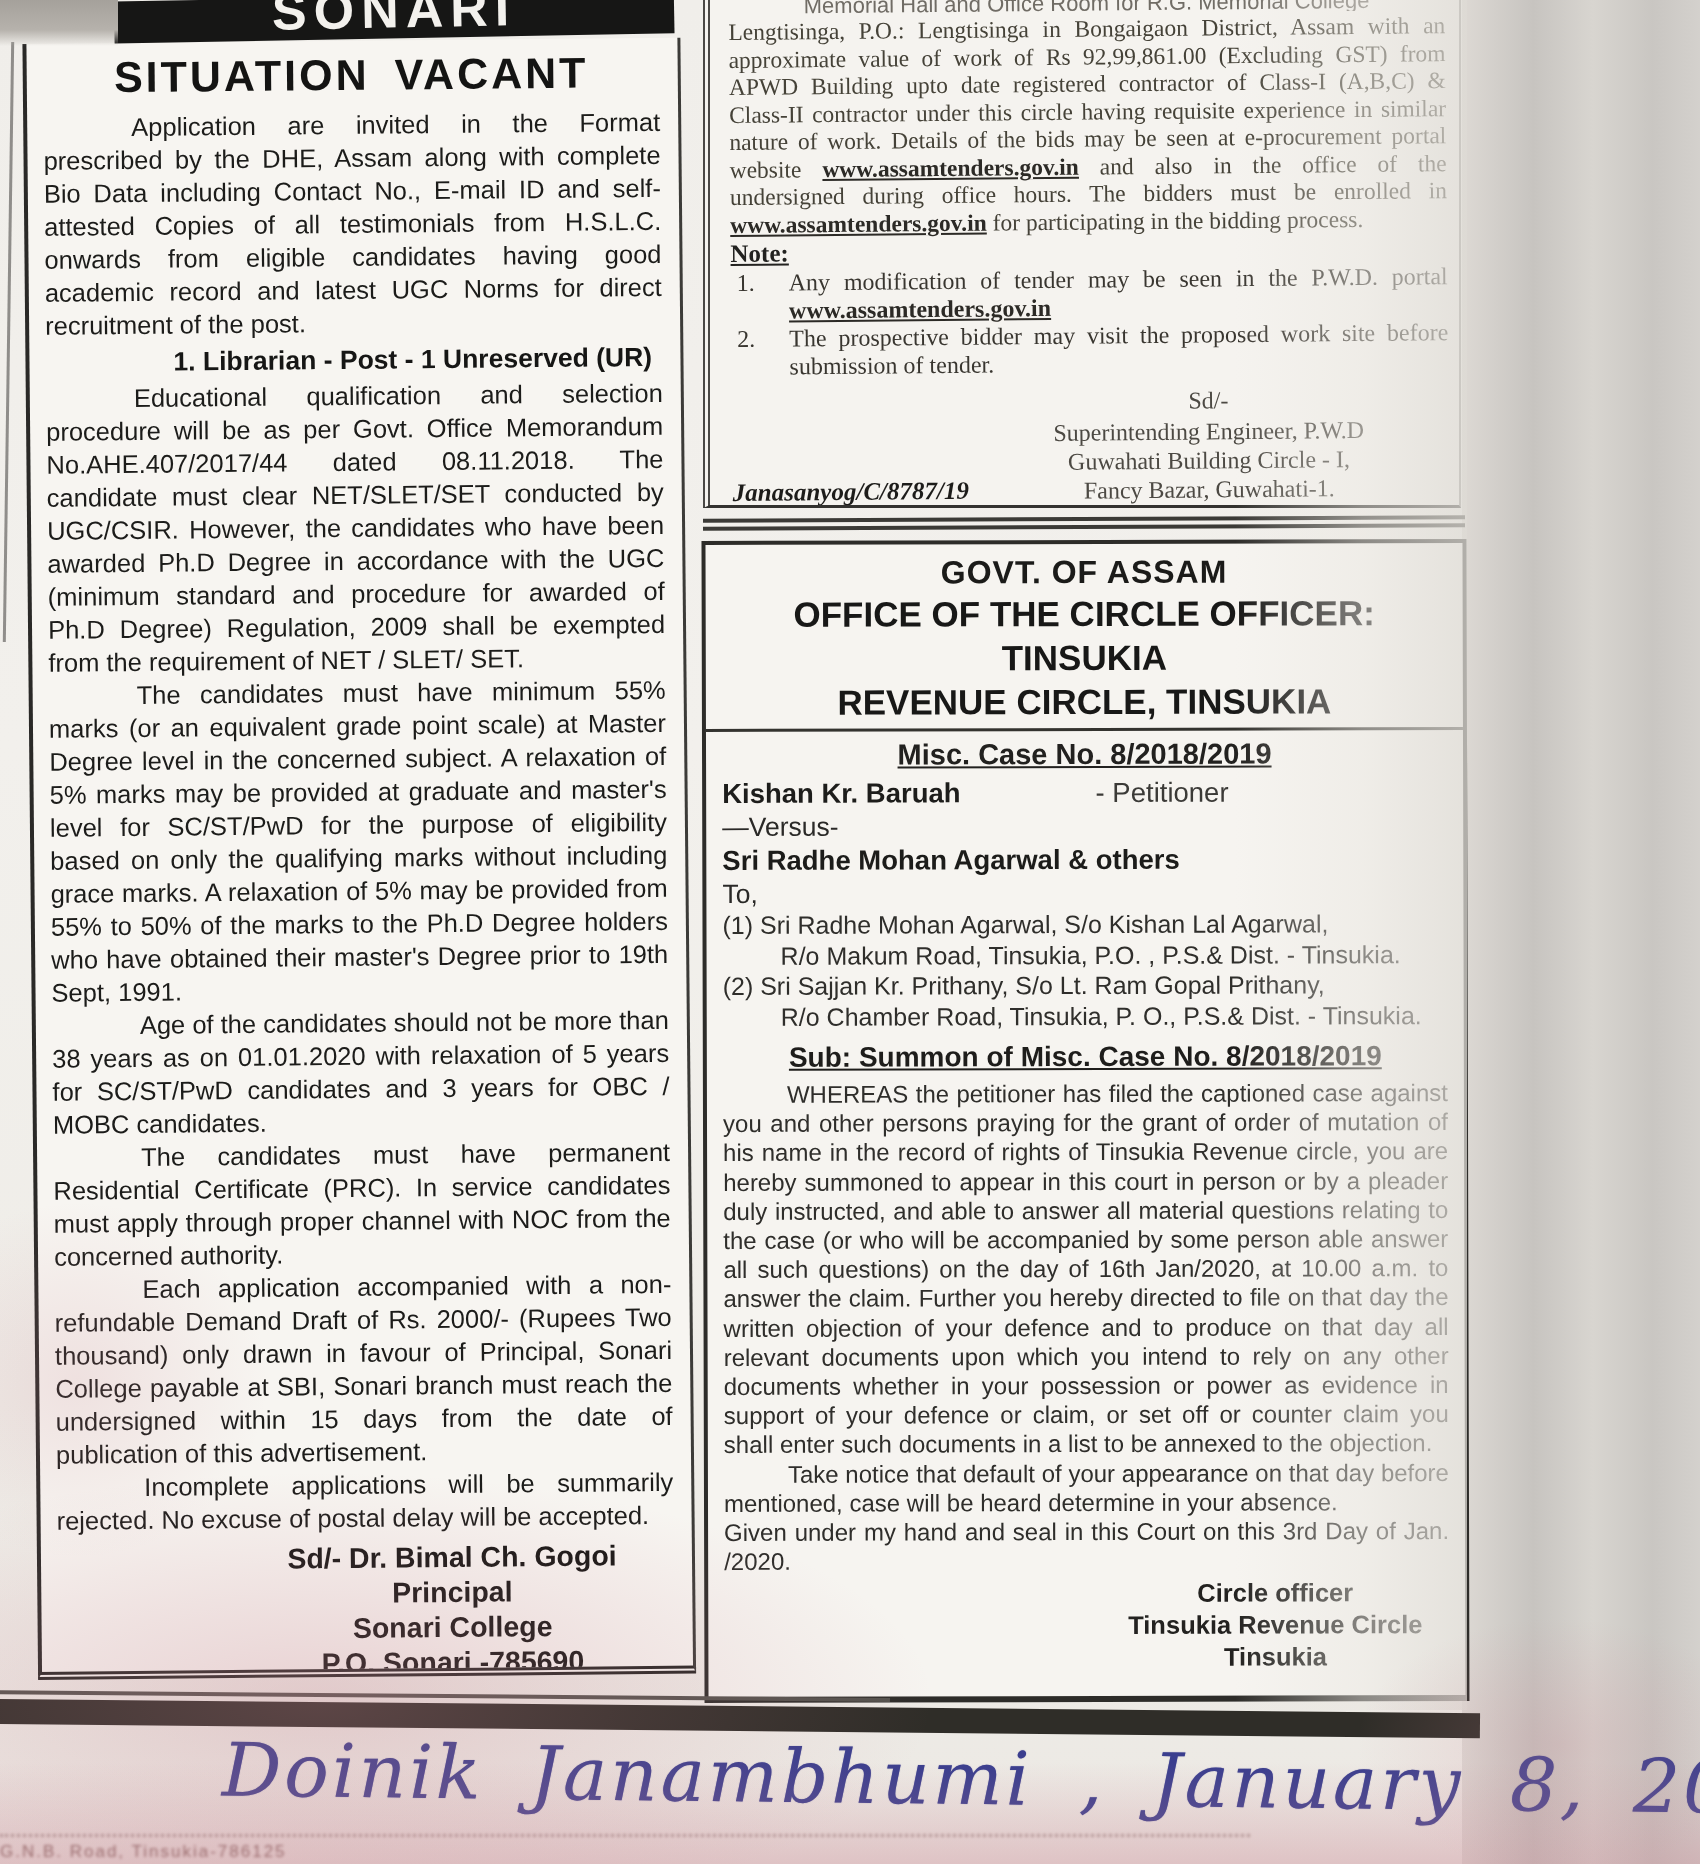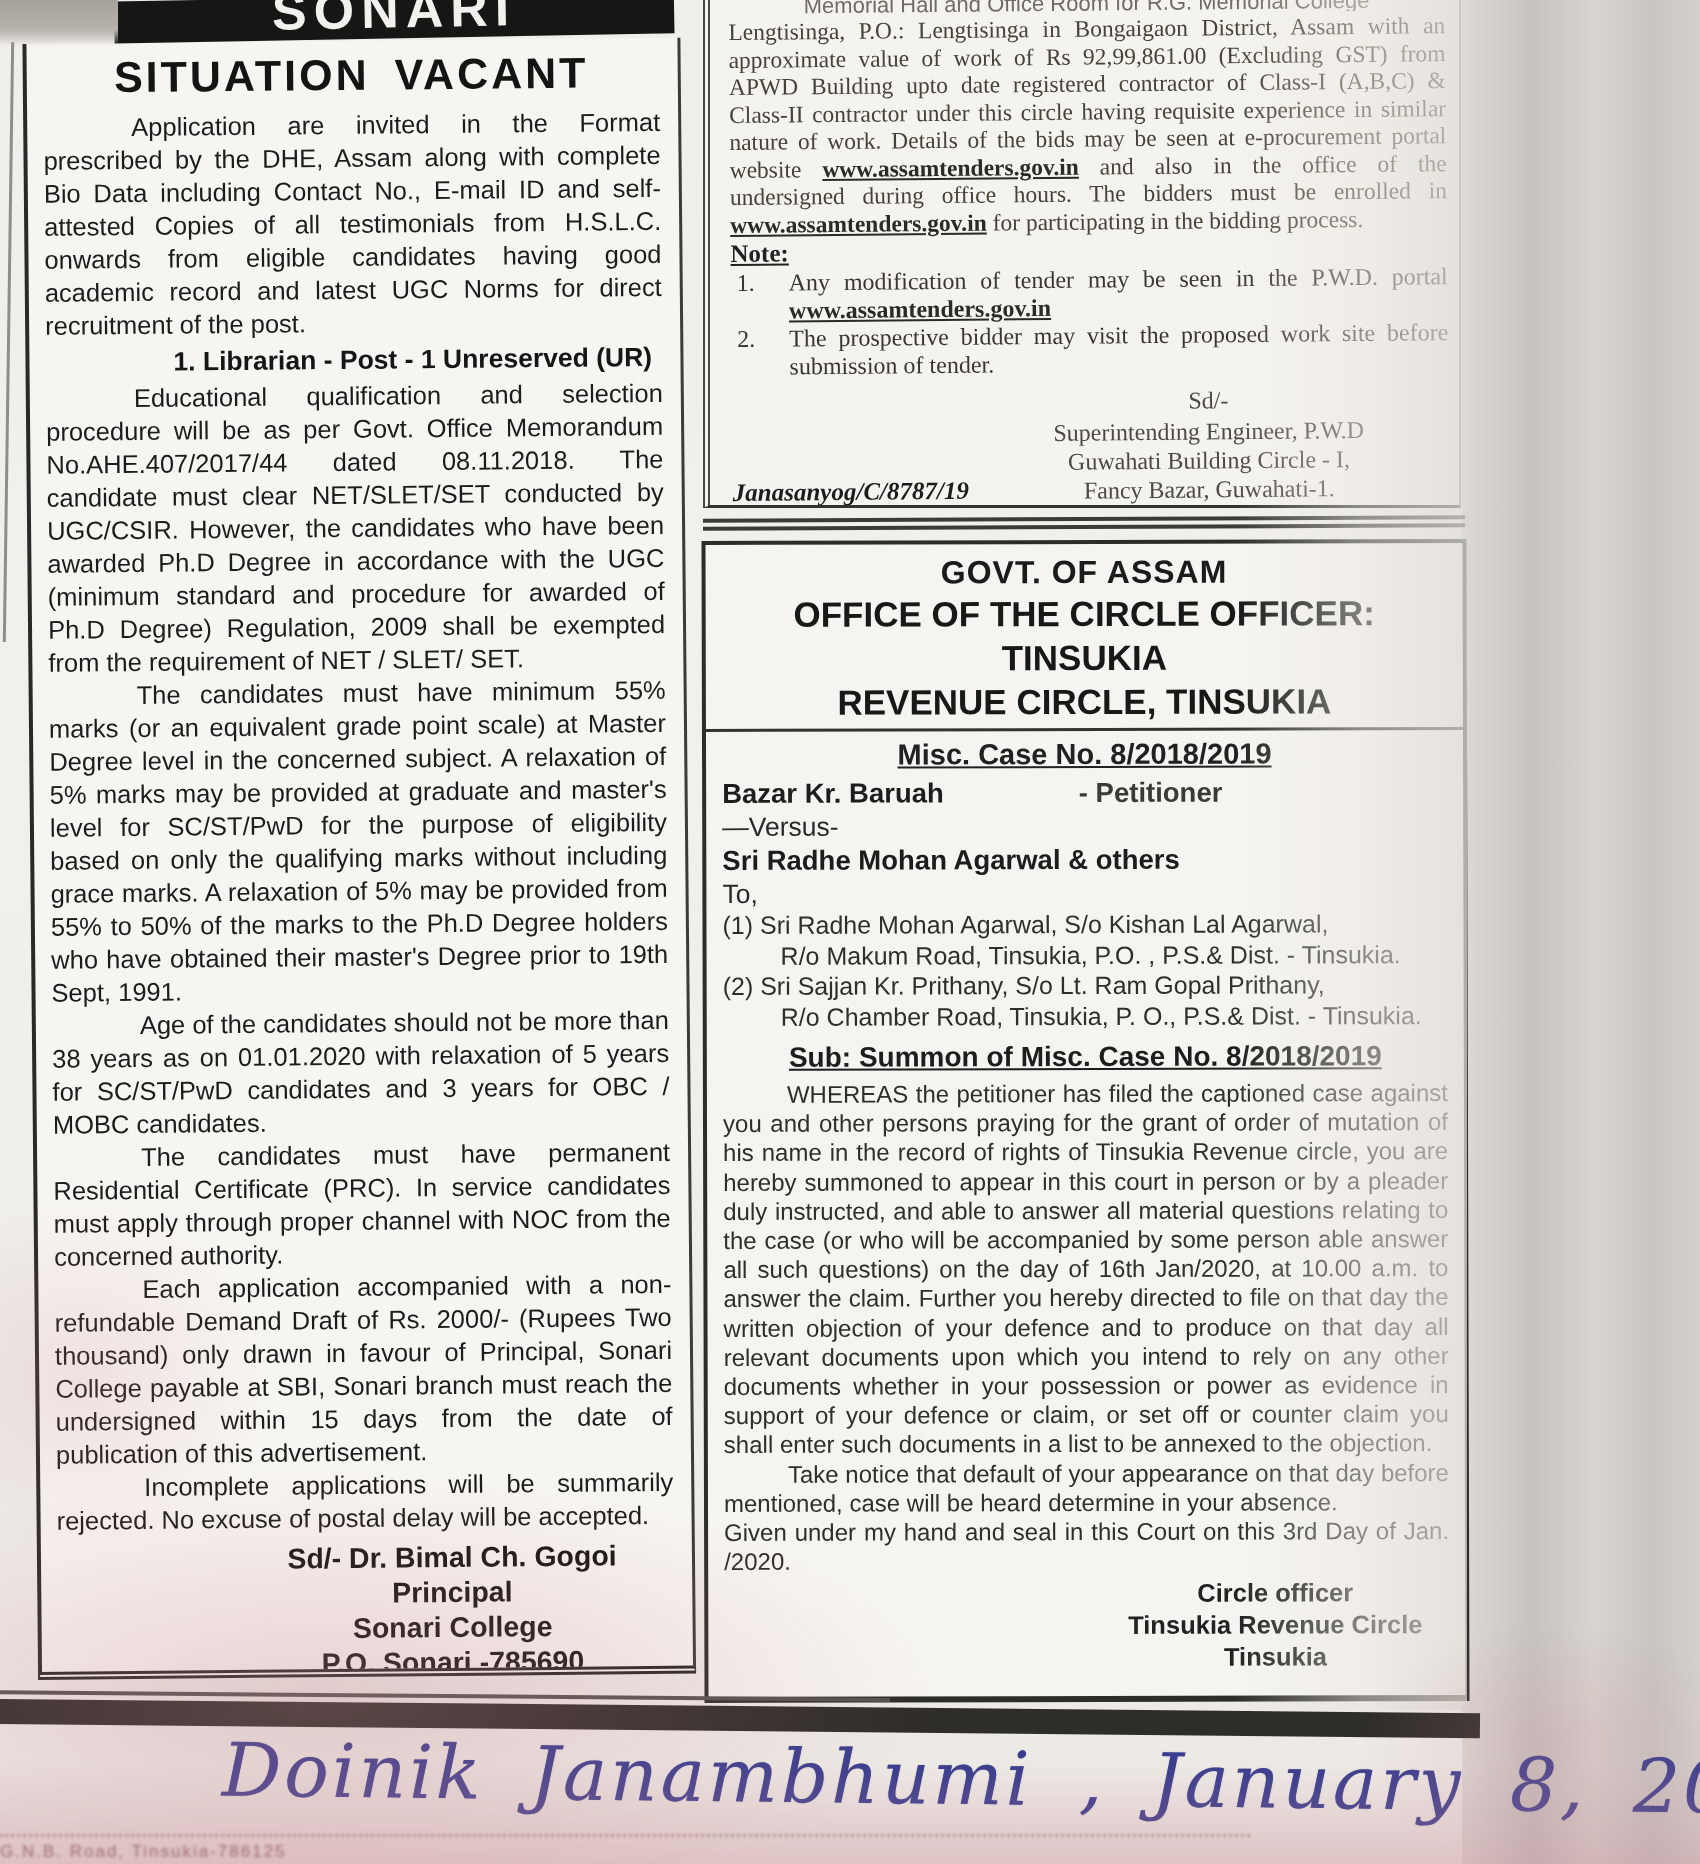--- a/index.html
+++ b/index.html
@@ -69,21 +69,21 @@
   #summon-box{left:703px;top:540px;width:765px;height:1162px;z-index:3;box-sizing:border-box;background:#f6f4f0;
     border:4px solid #2d2c29;border-bottom-width:6px;padding:6px 16px 4px 16px;overflow:hidden;
     transform:rotate(-.15deg);}
   .s-h1{text-align:center;font-weight:800;font-size:32px;line-height:40px;letter-spacing:1px;color:#1b1b19;margin-top:2px;}
   .s-h2{text-align:center;font-weight:800;font-size:35px;line-height:44px;color:#181817;}
   .s-h3{text-align:center;font-weight:800;font-size:35px;line-height:44px;color:#181817;}
   .s-rule{margin:4px -16px 6px -16px;border-top:3px solid #34332f;}
   .s-case{text-align:center;font-weight:700;font-size:29px;line-height:35px;color:#22211f;text-decoration:underline;margin-bottom:4px;}
   .s-pet{display:flex;font-size:27.5px;line-height:34px;color:#1d1d1b;}
   .s-pet-name{font-weight:700;}
-  .s-pet-label{margin-left:135px;font-weight:700;color:#3b3a37;}
+  .s-pet-label{margin-left:135px;font-weight:400;color:#3b3a37;}
   .s-versus{font-size:26.5px;line-height:33px;color:#2a2927;}
   .s-resp{font-weight:700;font-size:27.5px;line-height:34px;color:#1c1c1a;}
   .s-to{font-size:26.5px;line-height:32px;color:#2a2927;}
   .s-addr{font-size:25px;line-height:30.5px;color:#2f2e2b;}
   .s-addr.cont{padding-left:58px;}
   .s-subject{text-align:center;font-weight:700;font-size:28px;line-height:36px;color:#1e1d1b;
     text-decoration:underline;margin:8px 0 4px 0;}
   .s-body{font-size:24px;line-height:29.2px;text-align:justify;color:#2f2e2b;margin:0;}
   .s-ind{text-indent:64px;}
   .s-sig{margin:2px 0 0 52%;text-align:center;font-weight:800;font-size:25.5px;line-height:32px;color:#232220;}
@@ -164,21 +164,21 @@
 
   <div id="sep-rule" class="abs"></div>
 
   <div id="summon-box" class="abs">
     <div class="s-h1">GOVT. OF ASSAM</div>
     <div class="s-h2">OFFICE OF THE CIRCLE OFFICER: TINSUKIA</div>
     <div class="s-h3">REVENUE CIRCLE, TINSUKIA</div>
     <div class="s-rule"></div>
     <div class="s-case">Misc. Case No. 8/2018/2019</div>
     <div class="s-pet">
-      <span class="s-pet-name">Bazar Kr. Baruah</span>
+      <span class="s-pet-name">Kishan Kr. Baruah</span>
       <span class="s-pet-label">- Petitioner</span>
     </div>
     <div class="s-versus">—Versus-</div>
     <div class="s-resp">Sri Radhe Mohan Agarwal &amp; others</div>
     <div class="s-to">To,</div>
     <div class="s-addr">(1) Sri Radhe Mohan Agarwal, S/o Kishan Lal Agarwal,</div>
     <div class="s-addr cont">R/o Makum Road, Tinsukia, P.O. , P.S.&amp; Dist. - Tinsukia.</div>
     <div class="s-addr">(2) Sri Sajjan Kr. Prithany, S/o Lt. Ram Gopal Prithany,</div>
     <div class="s-addr cont">R/o Chamber Road, Tinsukia, P. O., P.S.&amp; Dist. - Tinsukia.</div>
     <div class="s-subject">Sub: Summon of Misc. Case No. 8/2018/2019</div>

